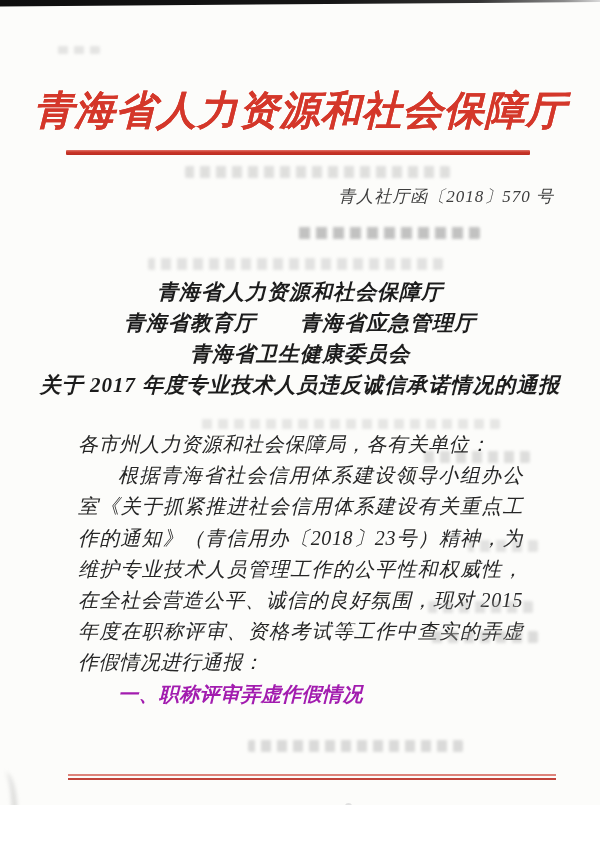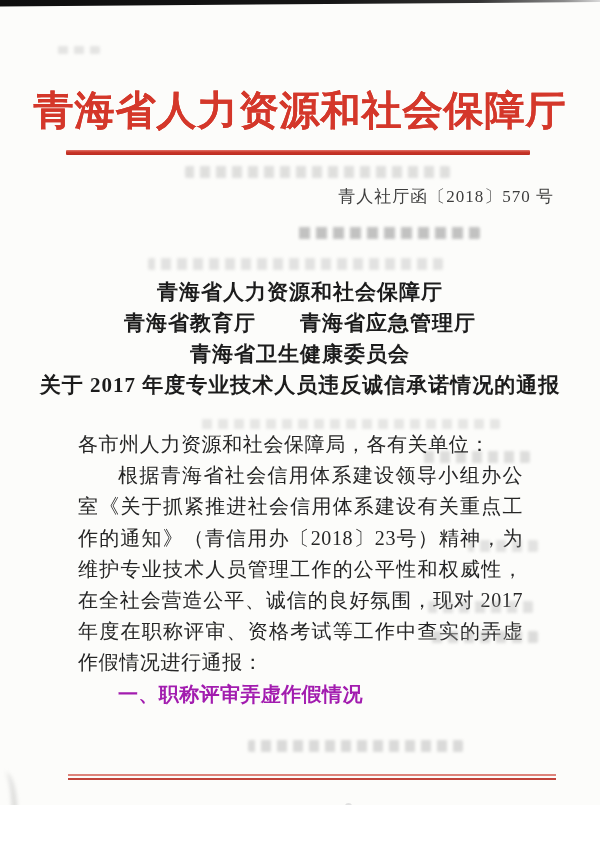--- a/index.html
+++ b/index.html
@@ -1,19 +1,20 @@
 <!DOCTYPE html>
 <html><head>
 <meta charset="utf-8">
 <style>
   html,body{margin:0;padding:0;background:#ffffff;}
   .page{
     position:relative;width:600px;height:805px;margin:0 auto;
     background:#fcfcfa;overflow:hidden;
     font-family:"Liberation Serif","DejaVu Serif",serif;
+    font-style:italic;
   }
   
   .scan-edge-top{
     position:absolute;top:0;left:0;width:100%;height:7px;
     background:linear-gradient(90deg,#0e0e0e 0%,#151515 55%,#333 80%,#8a8a8a 94%,#d9d9d9 100%);
     clip-path:polygon(0 0,100% 0,100% 30%,0 92%);
   }
   
   .letterhead{
     position:absolute;top:88px;left:0;width:100%;text-align:center;
@@ -116,21 +117,21 @@
     <div>青海省教育厅　　青海省应急管理厅</div>
     <div>青海省卫生健康委员会</div>
     <div>关于 2017 年度专业技术人员违反诚信承诺情况的通报</div>
   </div>
 
   <div class="ghost g4"></div>
   <div class="ghost g5"></div>
 
   <div class="body-text">
     <p>各市州人力资源和社会保障局，各有关单位：</p>
-    <p class="p-indent">根据青海省社会信用体系建设领导小组办公室《关于抓紧推进社会信用体系建设有关重点工作的通知》（青信用办〔2018〕23号）精神，为维护专业技术人员管理工作的公平性和权威性，在全社会营造公平、诚信的良好氛围，现对 2017 年度在职称评审、资格考试等工作中查实的弄虚作假情况进行通报：</p>
+    <p class="p-indent">根据青海省社会信用体系建设领导小组办公室《关于抓紧推进社会信用体系建设有关重点工作的通知》（青信用办〔2018〕23号）精神，为维护专业技术人员管理工作的公平性和权威性，在全社会营造公平、诚信的良好氛围，现对 2015 年度在职称评审、资格考试等工作中查实的弄虚作假情况进行通报：</p>
     <p class="p-indent section-heading">一、职称评审弄虚作假情况</p>
   </div>
 
   <div class="ghost g6"></div>
   <div class="ghost g7"></div>
   <div class="ghost g8"></div>
   <div class="ghost g9"></div>
 
   <div class="footer-rule"></div>
 

